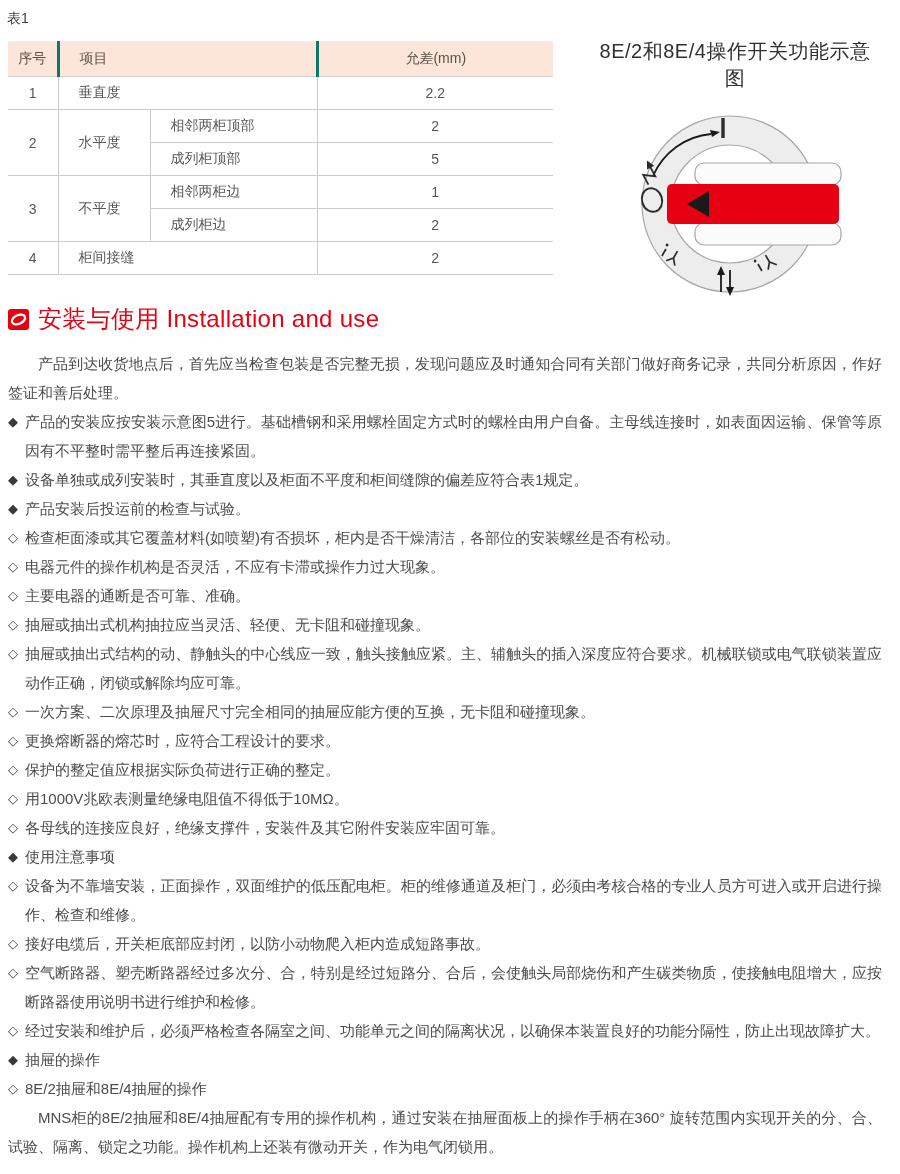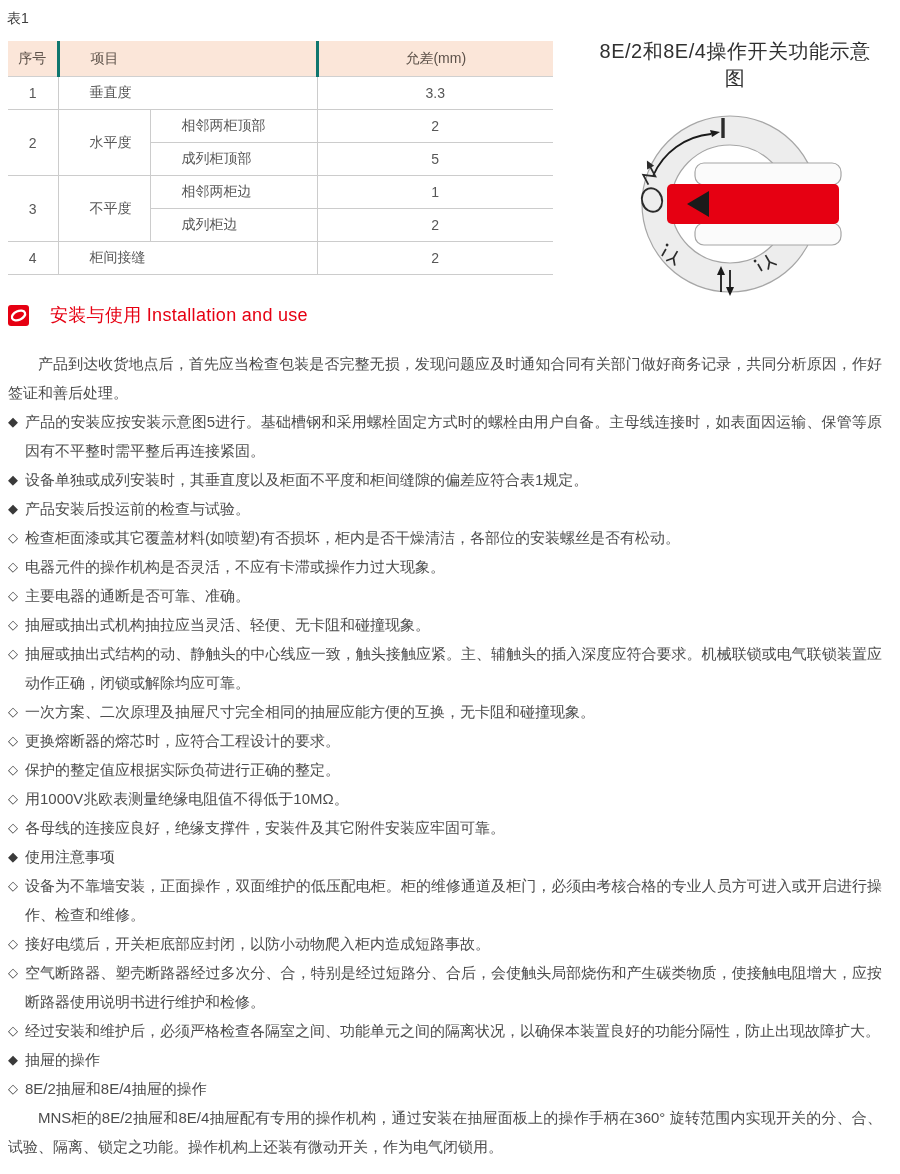--- a/index.html
+++ b/index.html
@@ -7,30 +7,30 @@
         font-family:"Liberation Sans","DejaVu Sans",sans-serif;color:#4c4c4c;text-decoration:underline;}
   
   .tbl-label{position:absolute;left:7px;top:10px;font-size:14px;color:#3d3d3d;}
   table.tol{position:absolute;left:8px;top:41px;width:545px;border-collapse:collapse;
             font-size:14px;color:#575757;table-layout:fixed;}
   table.tol th{background:#fbe6d9;font-weight:normal;color:#5c5149;height:33px;
                border-bottom:1px solid #d0d0d0;}
   table.tol th.sep{border-right:3px solid #0f766e;}
   table.tol td{height:30px;border-bottom:1px solid #cccccc;background:#fff;}
   .c-center{text-align:center;}
-  .c-left{text-align:left;padding-left:31px;}
+  .c-left{text-align:left;padding-left:20px;}
   td.vline,th.vline{border-right:1px solid #cccccc;}
   
   .diagram{position:absolute;left:590px;top:38px;width:290px;}
   .diagram .dtitle{font-size:20px;color:#303030;text-align:center;letter-spacing:.5px;}
   .diagram svg{display:block;margin-top:2px;}
   
   .sec-head{position:absolute;left:8px;top:303px;display:flex;align-items:center;}
   .sec-head .logo{width:21px;height:21px;margin-right:9px;flex:0 0 auto;}
-  .sec-head .t{font-size:18px;color:#e60012;letter-spacing:.3px;margin-left:12px;}
+  .sec-head .t{font-size:24px;color:#e60012;letter-spacing:.3px;}
   
   .content{position:absolute;left:8px;top:349px;width:874px;font-size:15px;
            line-height:29px;color:#4c4c4c;text-align:justify;}
   .item{position:relative;padding-left:17px;}
   .item .marker{position:absolute;left:0;top:0;color:#3a3a3a;font-size:13px;}
   .para{text-indent:2em;padding-left:0;}
 </style>
 </head>
 <body>
 
@@ -47,21 +47,21 @@
       </colgroup>
     <tbody>
         <tr>
       <th class="c-center sep">序号</th>
       <th class="c-left sep" colspan="2">项目</th>
       <th class="c-center">允差(mm)</th>
     </tr>
     <tr>
       <td class="c-center vline">1</td>
       <td class="c-left vline" colspan="2">垂直度</td>
-      <td class="c-center">3.3</td>
+      <td class="c-center">2.2</td>
     </tr>
     <tr>
       <td class="c-center vline" rowspan="2">2</td>
       <td class="c-left vline" rowspan="2">水平度</td>
       <td class="c-left vline">相邻两柜顶部</td>
       <td class="c-center">2</td>
     </tr>
     <tr>
       <td class="c-left vline">成列柜顶部</td>
       <td class="c-center">5</td>

